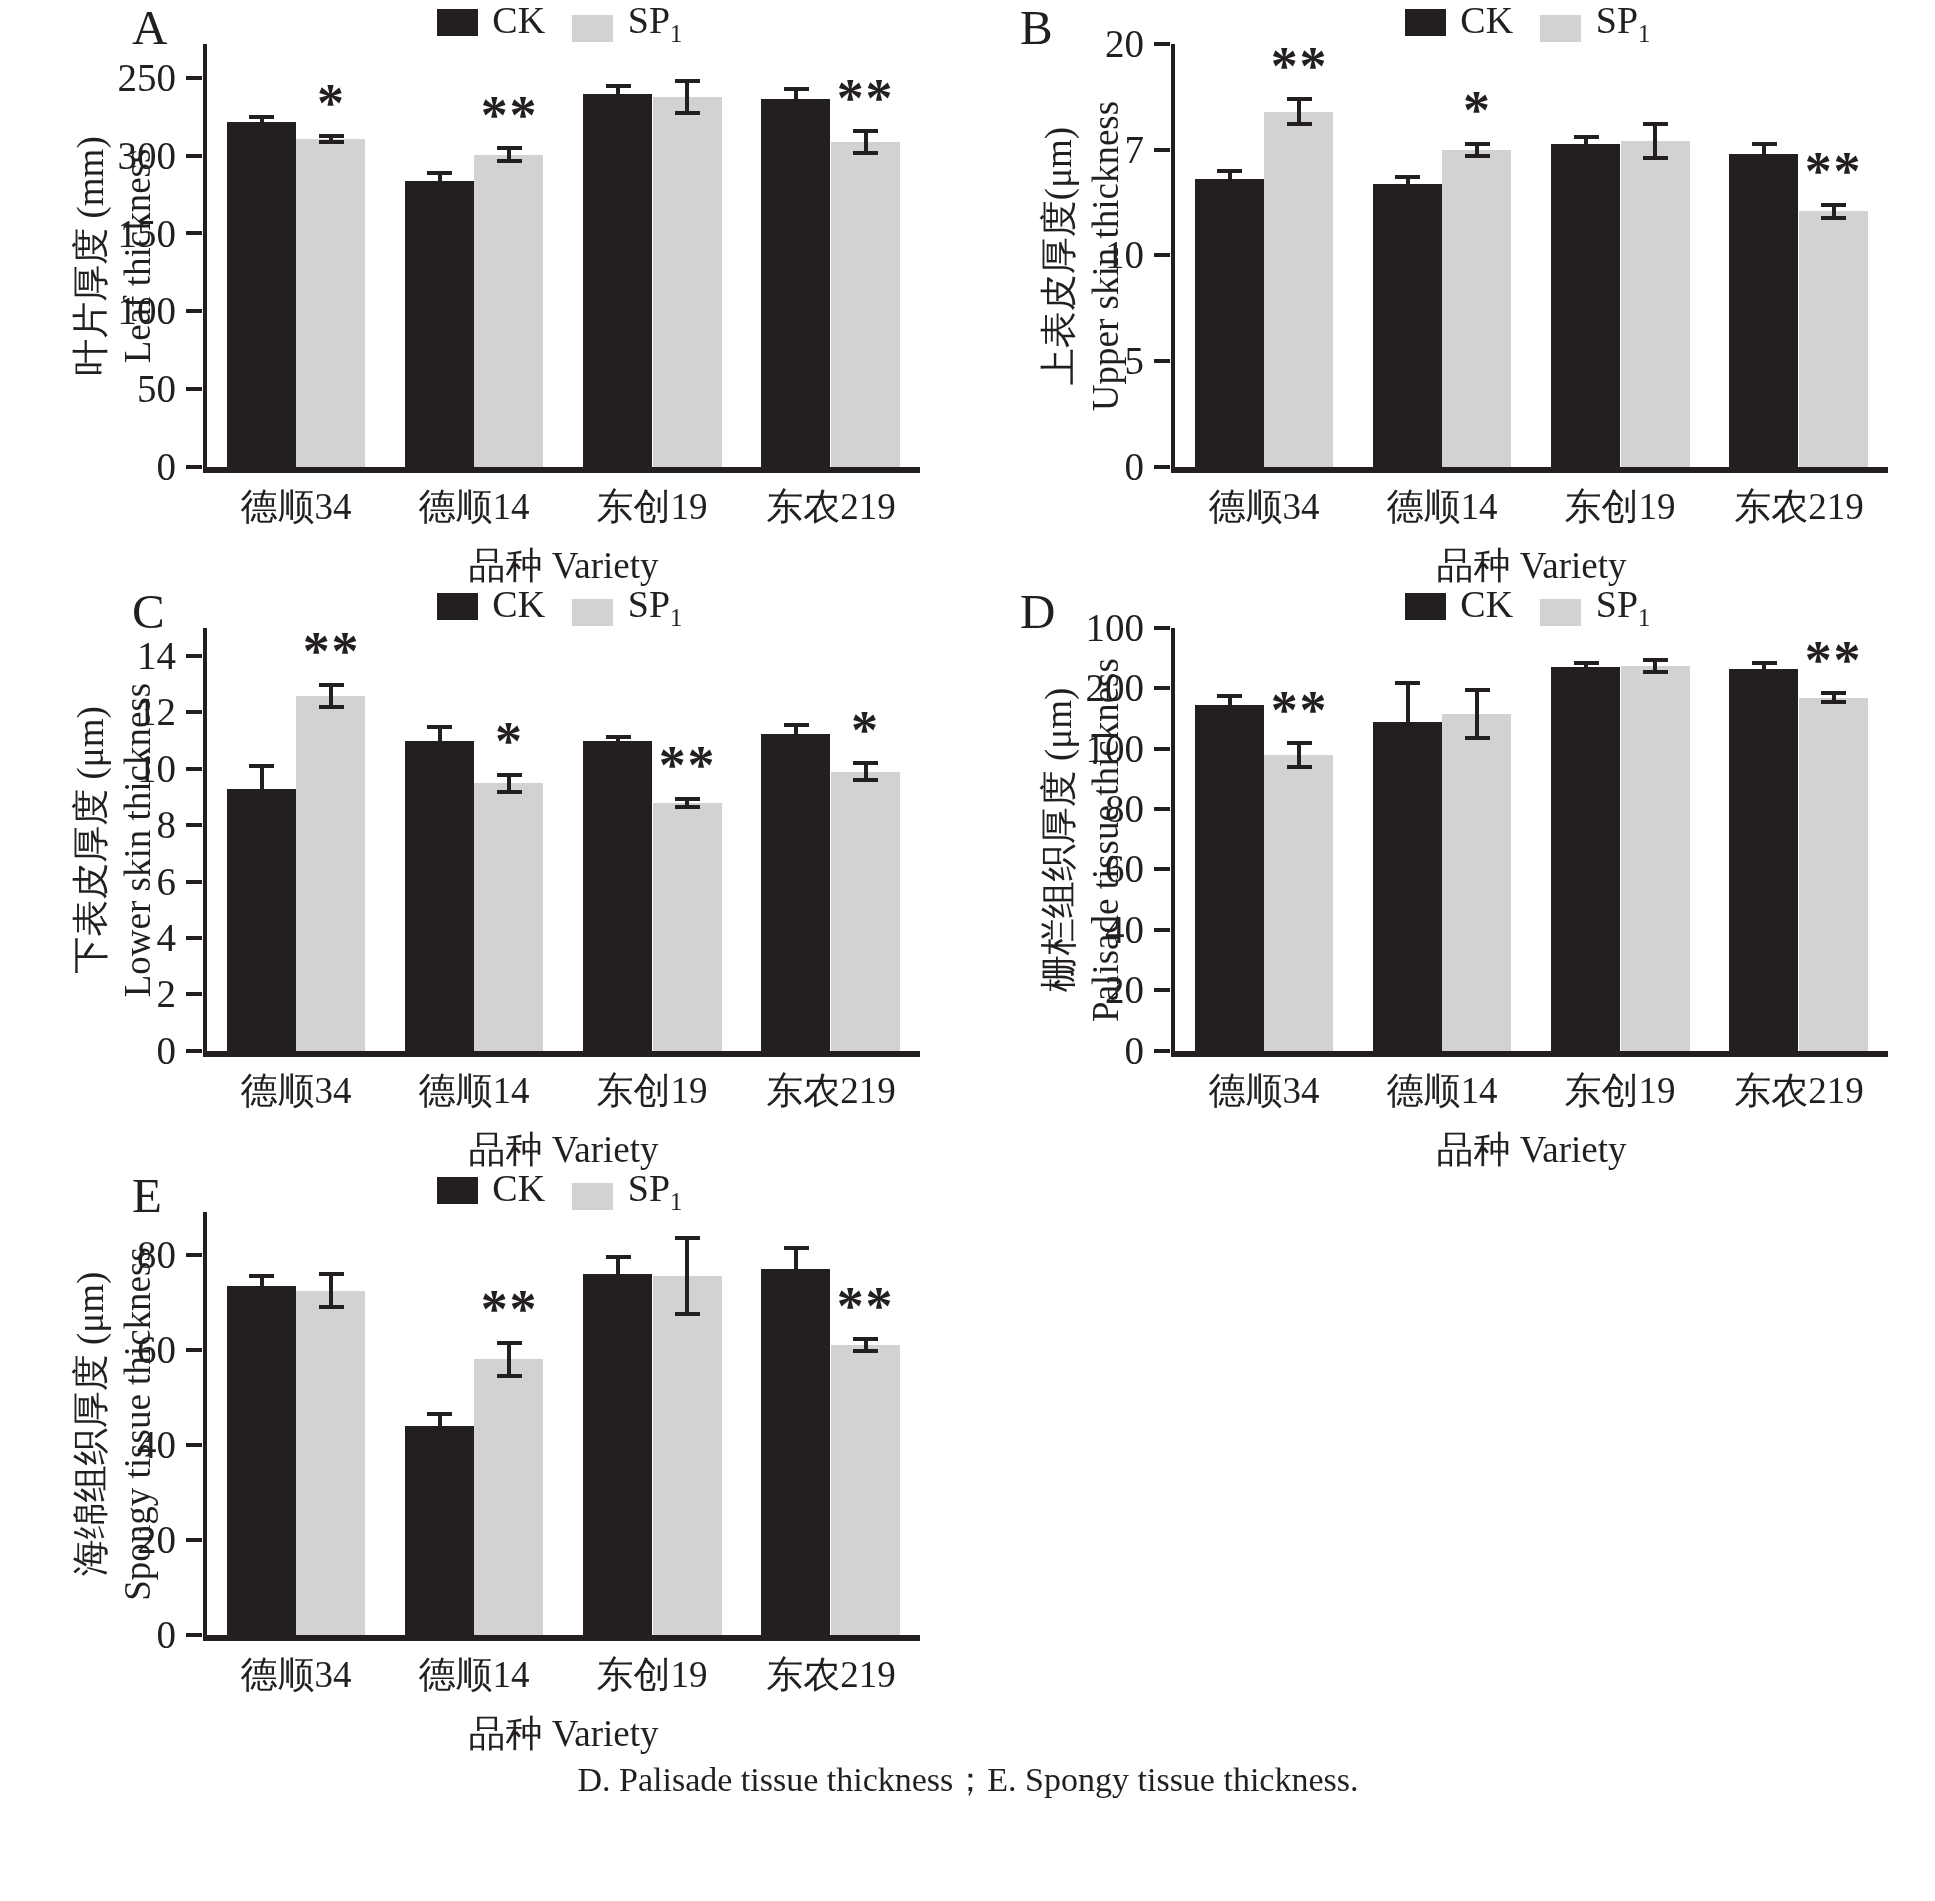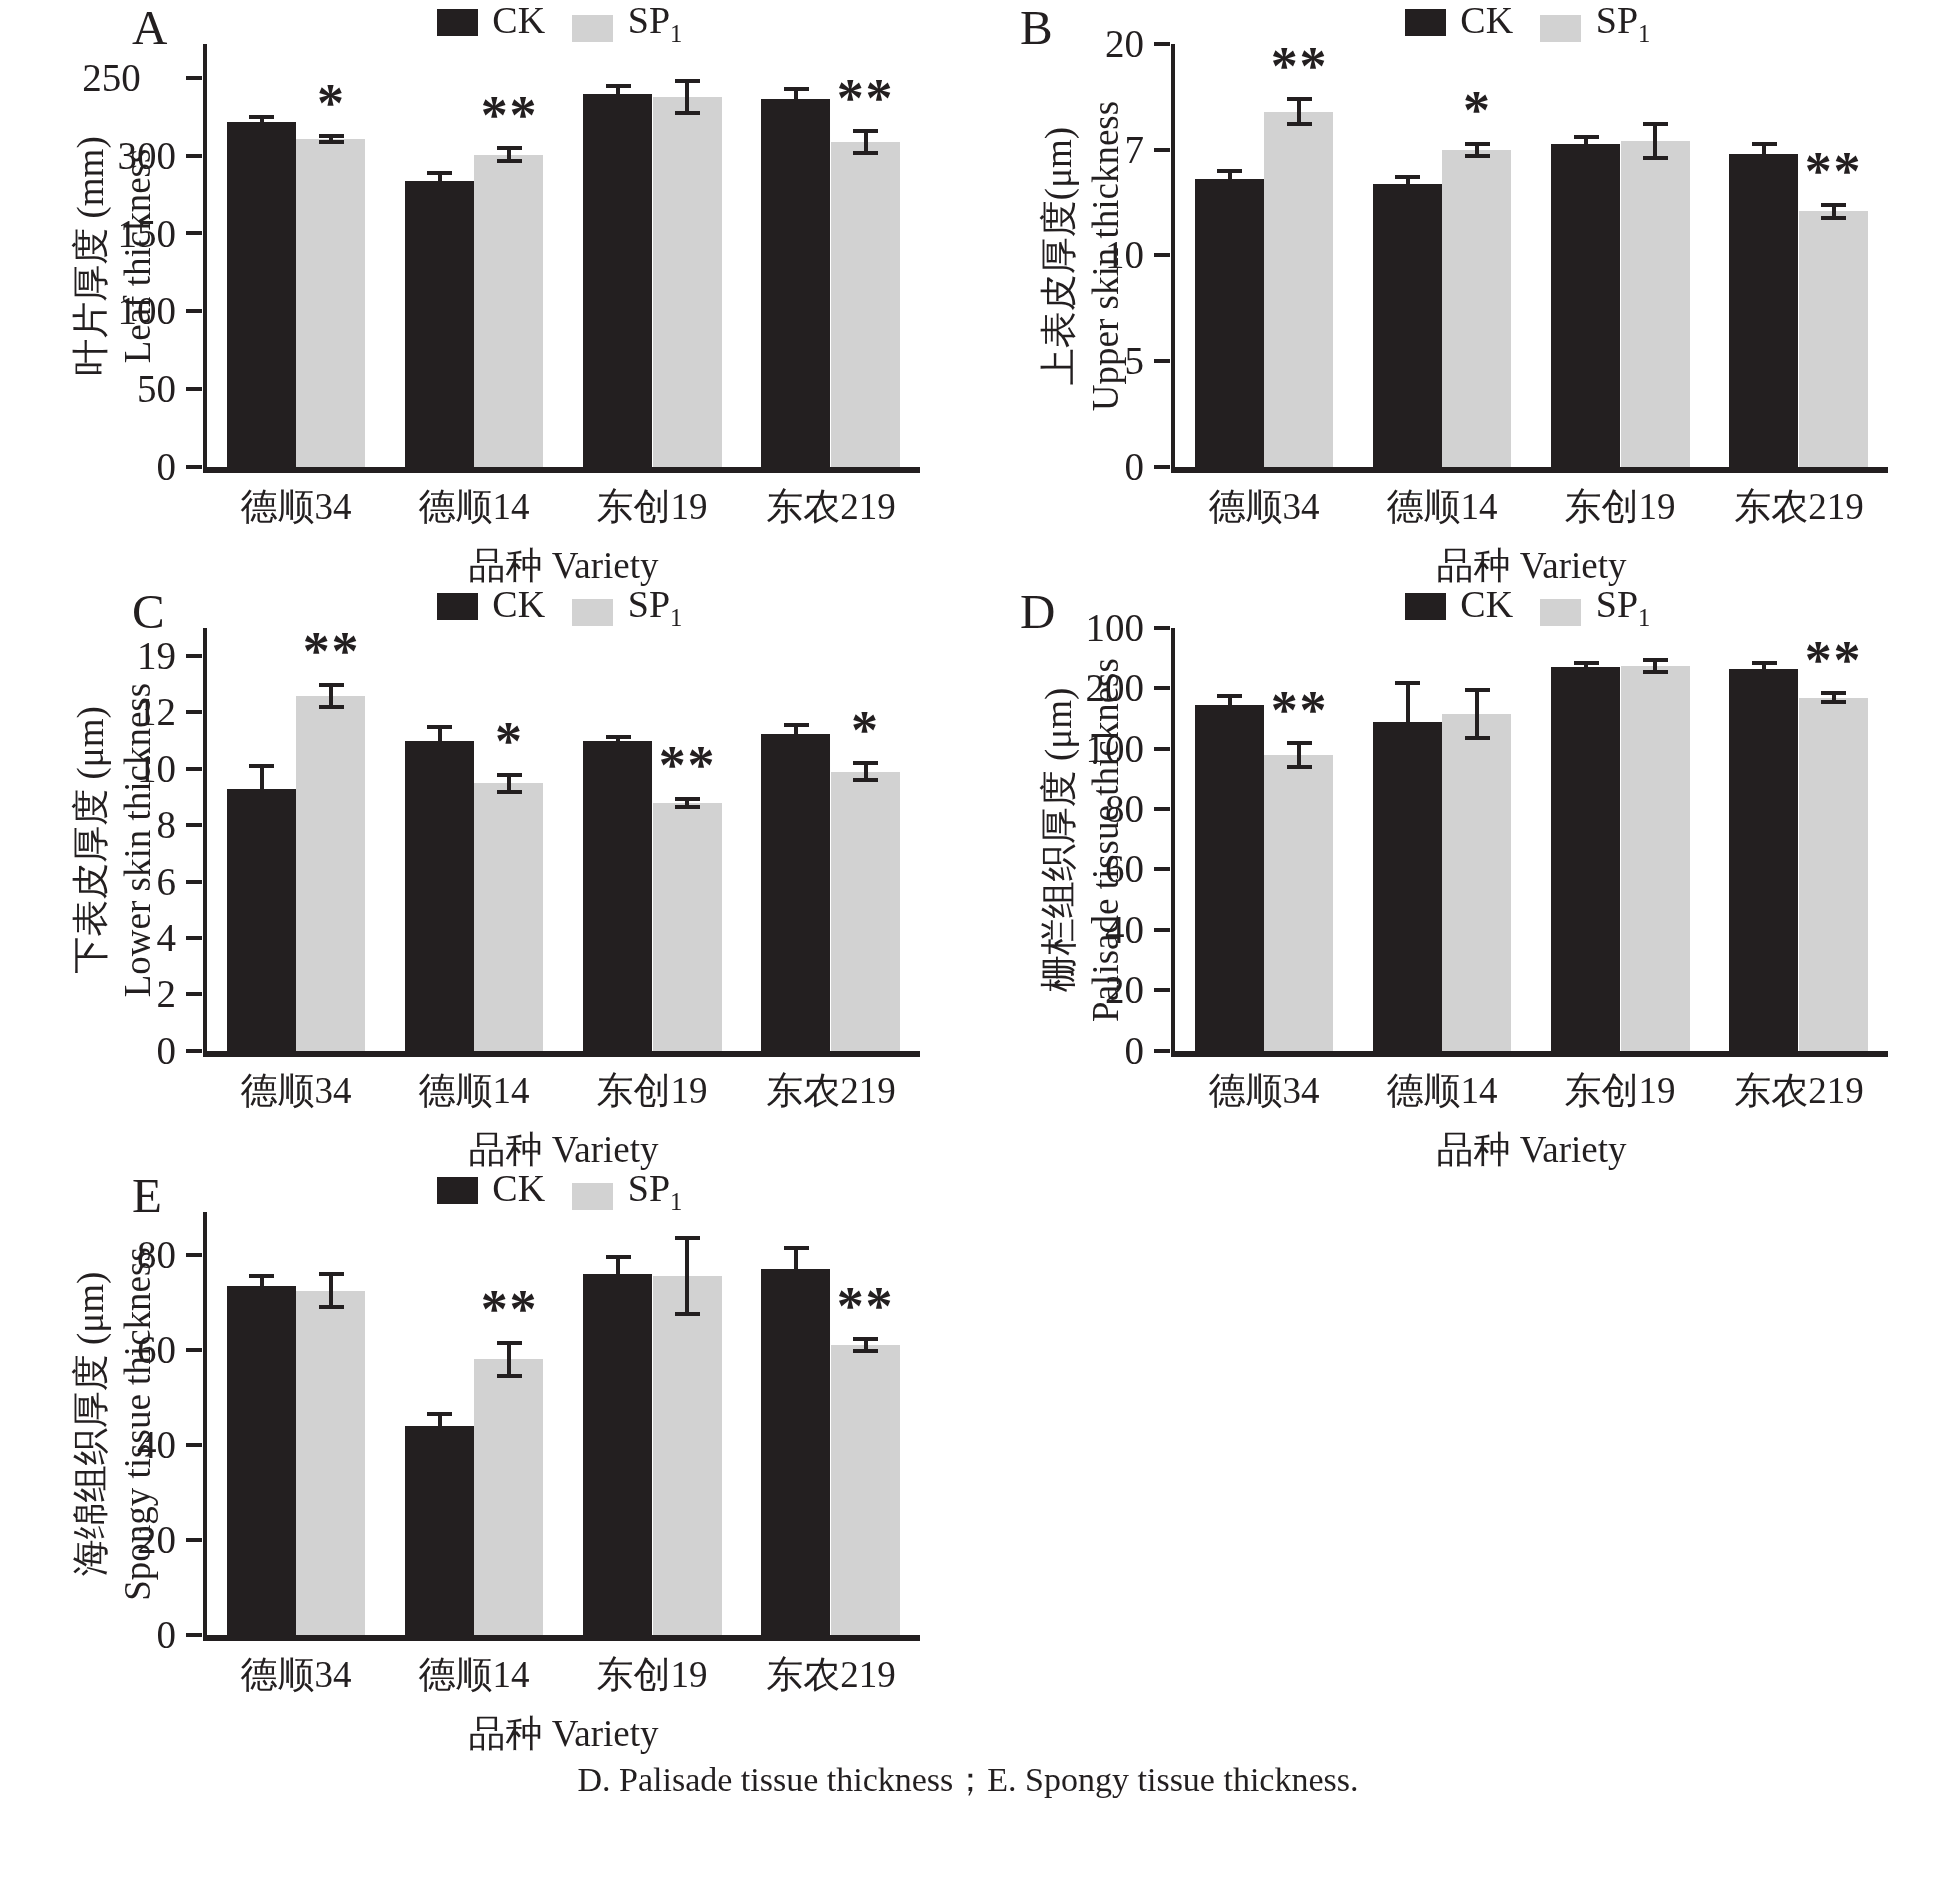--- a/index.html
+++ b/index.html
@@ -59,21 +59,21 @@
         <div class="yticklabel" style="top: 401px;">0</div>
         <div class="ytick" style="top: 343px;"></div>
         <div class="yticklabel" style="top: 323px;">50</div>
         <div class="ytick" style="top: 265px;"></div>
         <div class="yticklabel" style="top: 245px;">100</div>
         <div class="ytick" style="top: 187px;"></div>
         <div class="yticklabel" style="top: 168px;">150</div>
         <div class="ytick" style="top: 110px;"></div>
         <div class="yticklabel" style="top: 90px;">300</div>
         <div class="ytick" style="top: 32px;"></div>
-        <div class="yticklabel" style="top: 12px; text-align: center;">250</div>
+        <div class="yticklabel" style="top: 12px;">250</div>
         <div class="bar" style="left: 19.7px; height: 345px; background: rgb(35, 31, 32);"></div>
         <div class="err-line" style="left: 53px; top: 73px; height: 9.3px;"></div>
         <div class="err-cap" style="left: 42px; top: 71px;"></div>
         <div class="err-cap" style="left: 42px; top: 81px;"></div>
         <div class="bar" style="left: 89px; height: 328px; background: rgb(210, 210, 210);"></div>
         <div class="err-line" style="left: 122px; top: 92px; height: 6.2px;"></div>
         <div class="err-cap" style="left: 112px; top: 90px;"></div>
         <div class="err-cap" style="left: 112px; top: 96px;"></div>
         <div class="sig" style="left: 65px; width: 119px; top: 31.5px;">*</div>
         <div class="xticklabel" style="left: 0px; width: 178px;">德顺34</div>
@@ -207,21 +207,21 @@
         <div class="yticklabel" style="top: 288px;">4</div>
         <div class="ytick" style="top: 252px;"></div>
         <div class="yticklabel" style="top: 232px;">6</div>
         <div class="ytick" style="top: 195px;"></div>
         <div class="yticklabel" style="top: 175px;">8</div>
         <div class="ytick" style="top: 139px;"></div>
         <div class="yticklabel" style="top: 119px;">10</div>
         <div class="ytick" style="top: 82px;"></div>
         <div class="yticklabel" style="top: 62px;">12</div>
         <div class="ytick" style="top: 26px;"></div>
-        <div class="yticklabel" style="top: 6px;">19</div>
+        <div class="yticklabel" style="top: 6px;">14</div>
         <div class="bar" style="left: 19.7px; height: 262px; background: rgb(35, 31, 32);"></div>
         <div class="err-line" style="left: 53px; top: 138px; height: 45px;"></div>
         <div class="err-cap" style="left: 42px; top: 136px;"></div>
         <div class="err-cap" style="left: 42px; top: 181px;"></div>
         <div class="bar" style="left: 89px; height: 355px; background: rgb(210, 210, 210);"></div>
         <div class="err-line" style="left: 122px; top: 56px; height: 22.5px;"></div>
         <div class="err-cap" style="left: 112px; top: 55px;"></div>
         <div class="err-cap" style="left: 112px; top: 77px;"></div>
         <div class="sig" style="left: 65px; width: 119px; top: -3.9px;">**</div>
         <div class="xticklabel" style="left: 0px; width: 178px;">德顺34</div>

